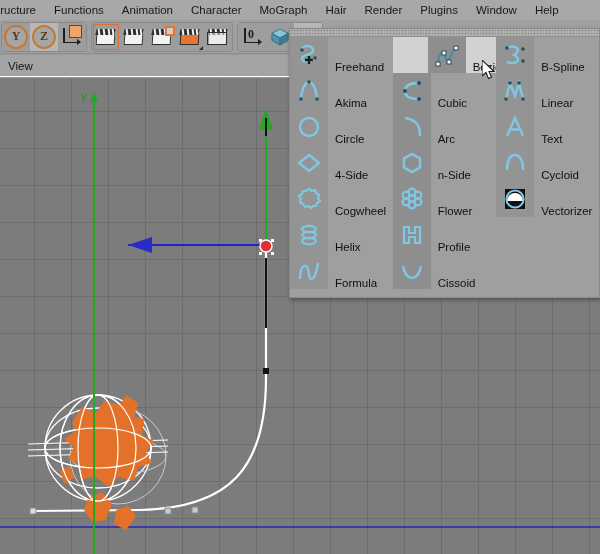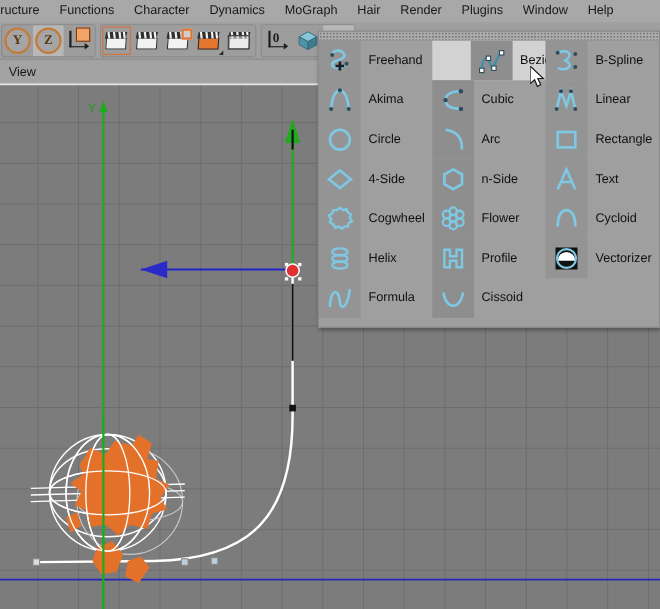--- a/index.html
+++ b/index.html
@@ -154,21 +154,21 @@
   .popup-grip {
     height: 8px; width: 100%;
     background-image: radial-gradient(#767676 0.8px, transparent 0.9px);
     background-size: 3px 3px;
     background-color: #adadad;
     border-bottom: 1px solid #8f8f8f;
   }
   .popup-cols { display: flex; height: 261px; }
   .pcol { width: 103.6px; display: flex; flex-direction: column; }
   .prow {
-    height: 36px; display: flex; align-items: center;
+    height: 36px; display: flex; align-items: flex-end;
     position: relative;
   }
   .prow.hl { background: #d2d2d2; padding-left: 35px; }
   .picon {
     width: 38px; height: 36px; flex: 0 0 38px;
     display: flex; align-items: center; justify-content: center;
     background: #949494;
   }
   .prow.hl .picon { background: #e2e2e2; }
   .plabel {
@@ -182,22 +182,22 @@
   .cursor { position: absolute; left: 482px; top: 60px; z-index: 60; }
 </style>
 </head>
 <body>
 
 <div id="app">
 
   <div class="menubar">
     <div class="menu-item">tructure</div>
     <div class="menu-item">Functions</div>
+    <div class="menu-item">Animation</div>
     <div class="menu-item">Character</div>
-    <div class="menu-item">Dynamics</div>
     <div class="menu-item">MoGraph</div>
     <div class="menu-item">Hair</div>
     <div class="menu-item">Render</div>
     <div class="menu-item">Plugins</div>
     <div class="menu-item">Window</div>
     <div class="menu-item">Help</div>
   </div>
 
   <div class="toolbar">
 
@@ -547,28 +547,20 @@
               <circle cx="8" cy="5" r="1.8" fill="#2b4d5c"></circle>
               <circle cx="17" cy="5" r="1.8" fill="#2b4d5c"></circle>
               <circle cx="21" cy="21" r="1.8" fill="#2b4d5c"></circle>
             </svg>
           </div>
           <div class="plabel">Linear</div>
         </div>
         <div class="prow">
           <div class="picon">
             <svg width="26" height="26" viewBox="0 0 26 26">
-              <rect x="5" y="6" width="16" height="14" fill="none" stroke="#7ec8e3" stroke-width="2.4"></rect>
-            </svg>
-          </div>
-          <div class="plabel">Rectangle</div>
-        </div>
-        <div class="prow">
-          <div class="picon">
-            <svg width="26" height="26" viewBox="0 0 26 26">
               <path d="M5,22 L13,4 L21,22 M8.4,15.5 H17.6" fill="none" stroke="#7ec8e3" stroke-width="2.4"></path>
             </svg>
           </div>
           <div class="plabel">Text</div>
         </div>
         <div class="prow">
           <div class="picon">
             <svg width="26" height="26" viewBox="0 0 26 26">
               <path d="M5,20 C5,9 9,5 13,5 C17,5 21,9 21,20" fill="none" stroke="#7ec8e3" stroke-width="2.6"></path>
             </svg>

